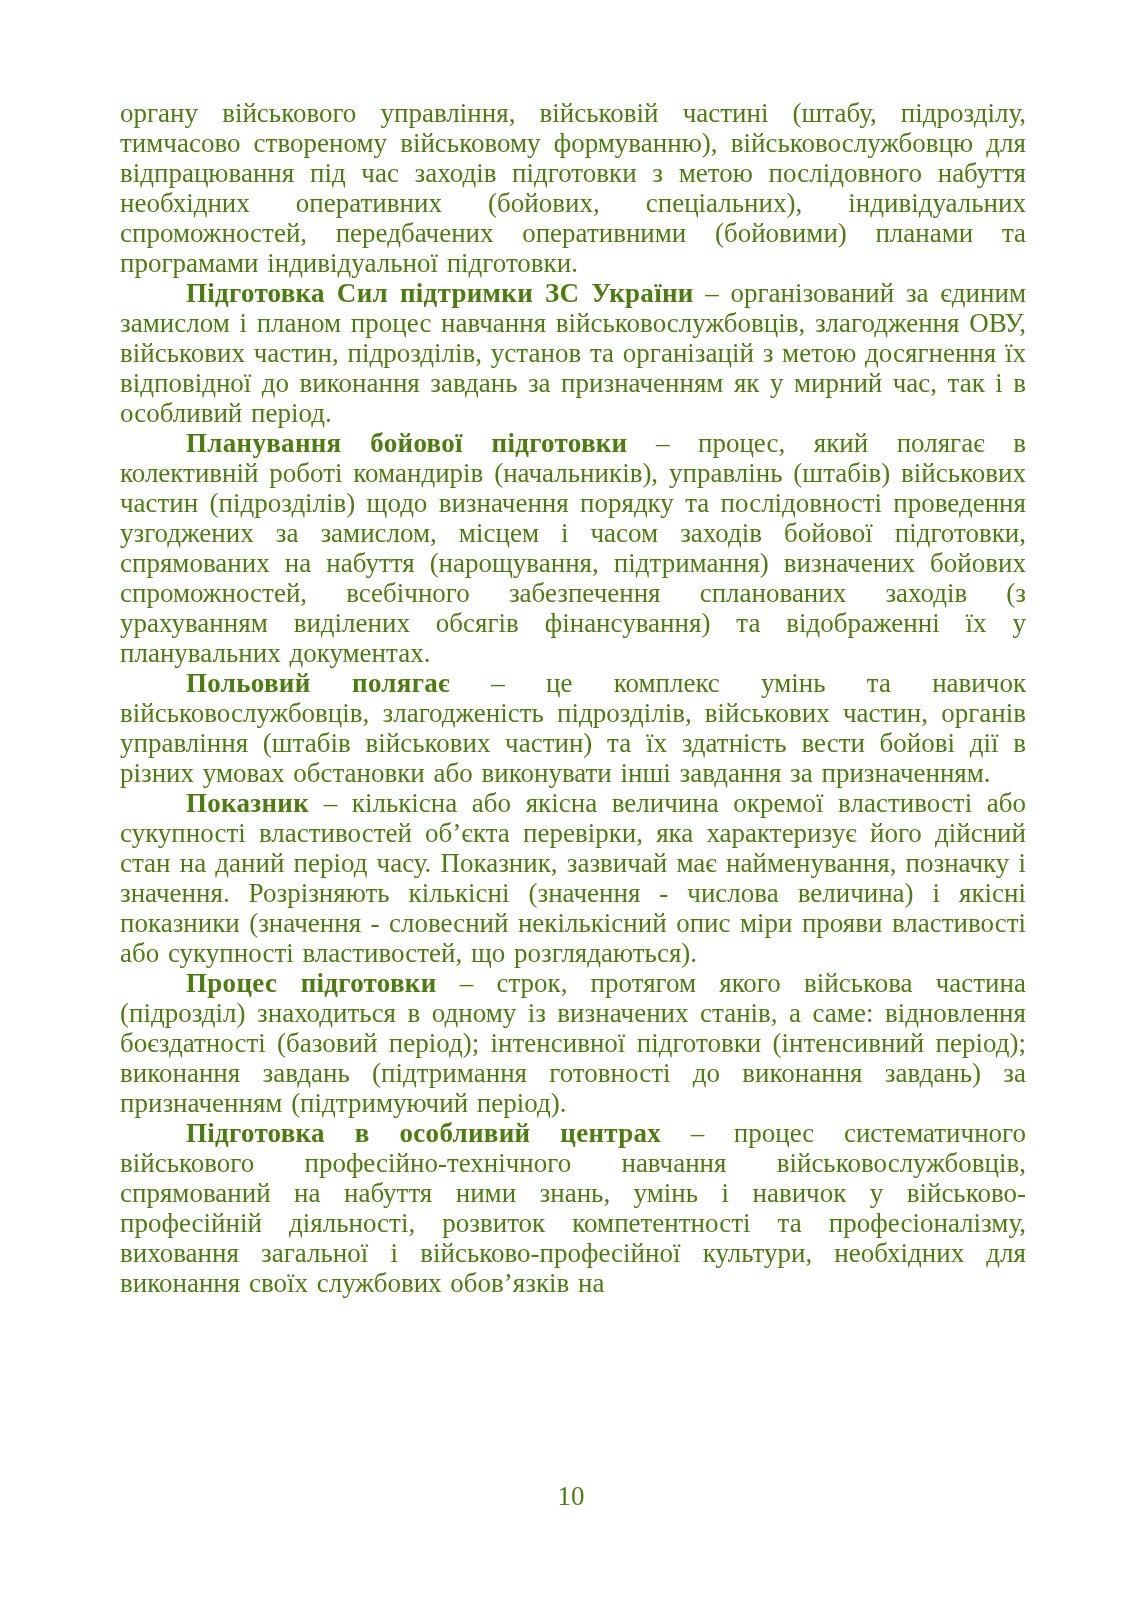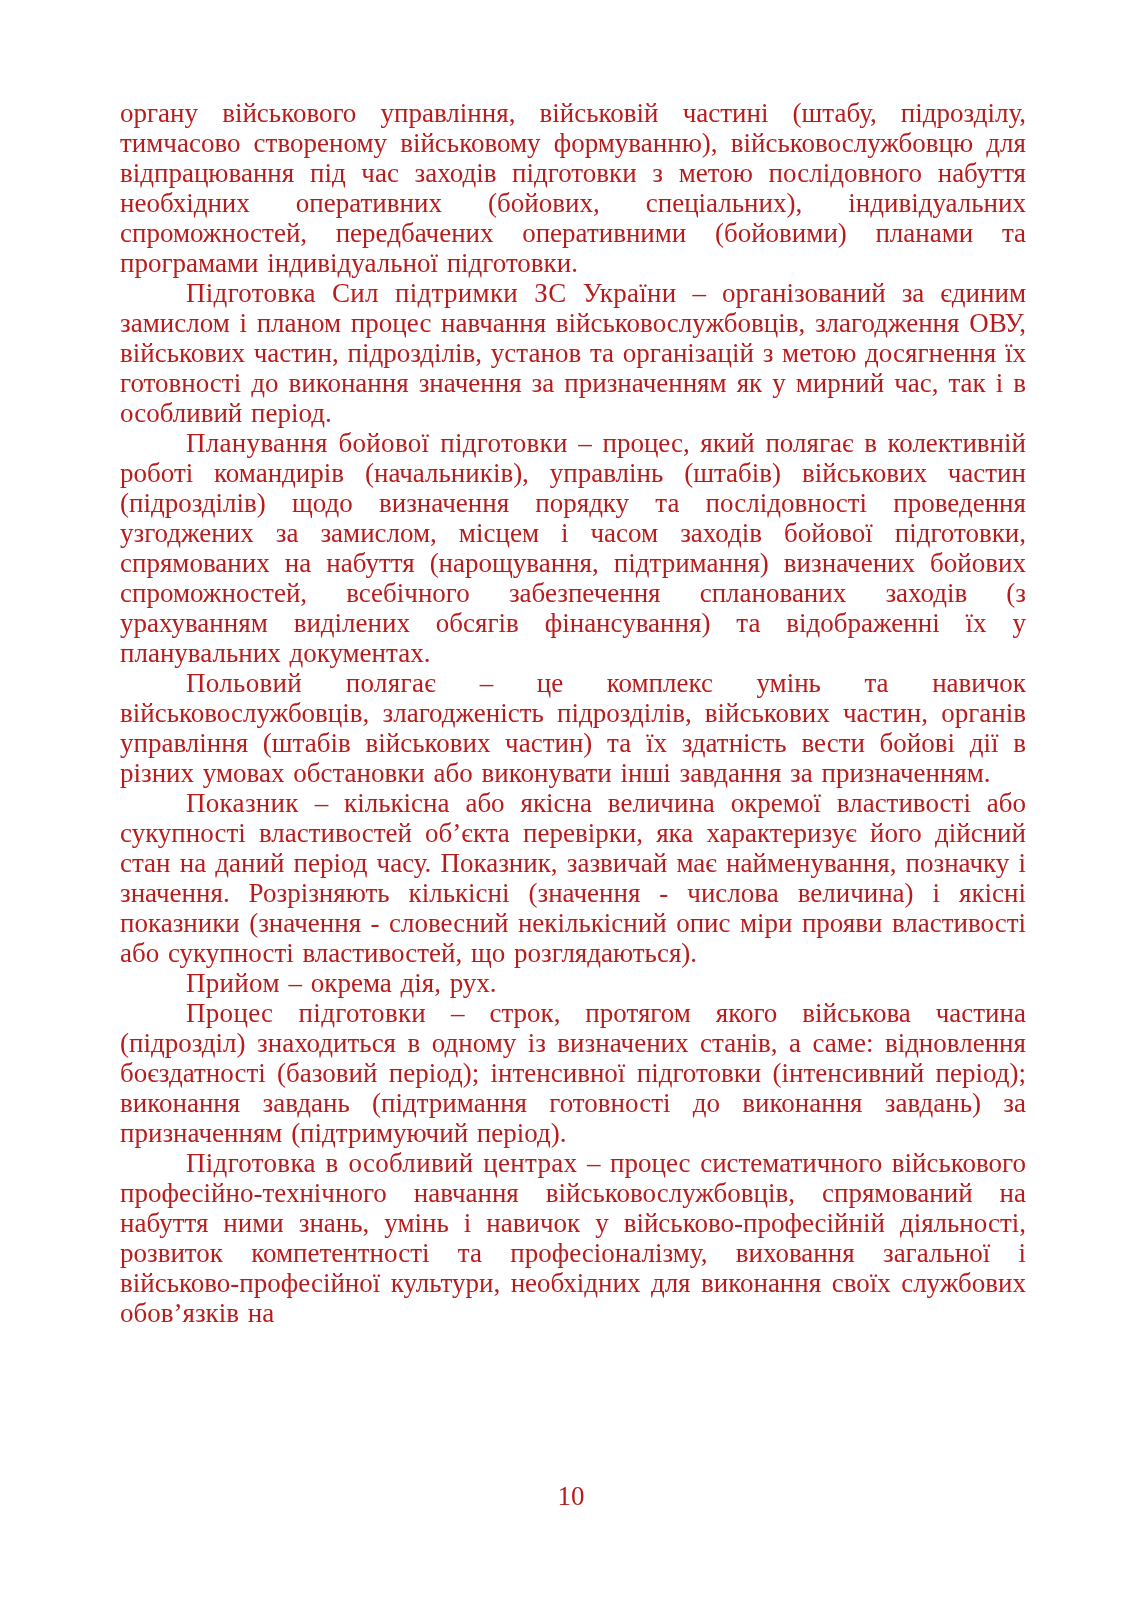--- a/index.html
+++ b/index.html
@@ -6,21 +6,21 @@
     margin: 0;
     padding: 0;
     background: #ffffff;
   }
   .page {
     position: relative;
     width: 1142px;
     height: 1615px;
     background: #ffffff;
     font-family: "Liberation Serif", "DejaVu Serif", serif;
-    color: #b91c1c;
+    color: #4d7c0f;
     overflow: hidden;
     box-sizing: border-box;
   }
   .content {
     position: absolute;
     top: 98px;
     left: 120px;
     width: 906px;
   }
   .content p {
@@ -28,21 +28,21 @@
     font-size: 27px;
     line-height: 30px;
     text-align: justify;
     text-indent: 66px;
     word-spacing: 2px;
   }
   .content p.no-indent {
     text-indent: 0;
   }
   .content p b {
-    font-weight: normal;
+    font-weight: bold;
     letter-spacing: 0.3px;
   }
   .page-number {
     position: absolute;
     bottom: 104px;
     left: 0;
     width: 100%;
     text-align: center;
     font-size: 27px;
     line-height: 30px;
@@ -50,30 +50,29 @@
   }
 </style>
 </head>
 <body>
 
 <div class="page">
   <div class="content">
 
     <p class="no-indent"><b></b><span>органу військового управління, військовій частині (штабу, підрозділу, тимчасово створеному військовому формуванню), військовослужбовцю для відпрацювання під час заходів підготовки з метою послідовного набуття необхідних оперативних (бойових, спеціальних), індивідуальних спроможностей, передбачених оперативними (бойовими) планами та програмами індивідуальної підготовки.</span></p>
 
-    <p><b>Підготовка Сил підтримки ЗС України</b><span> – організований за єдиним замислом і планом процес навчання військовослужбовців, злагодження ОВУ, військових частин, підрозділів, установ та організацій з метою досягнення їх готовності до виконання значення за призначенням як у мирний час, так і в особливий період.</span></p>
+    <p><b>Підготовка Сил підтримки ЗС України</b><span> – організований за єдиним замислом і планом процес навчання військовослужбовців, злагодження ОВУ, військових частин, підрозділів, установ та організацій з метою досягнення їх відповідної до виконання завдань за призначенням як у мирний час, так і в особливий період.</span></p>
 
     <p><b>Планування бойової підготовки</b><span> – процес, який полягає в колективній роботі командирів (начальників), управлінь (штабів) військових частин (підрозділів) щодо визначення порядку та послідовності проведення узгоджених за замислом, місцем і часом заходів бойової підготовки, спрямованих на набуття (нарощування, підтримання) визначених бойових спроможностей, всебічного забезпечення спланованих заходів (з урахуванням виділених обсягів фінансування) та відображенні їх у планувальних документах.</span></p>
 
     <p><b>Польовий полягає</b><span> – це комплекс умінь та навичок військовослужбовців, злагодженість підрозділів, військових частин, органів управління (штабів військових частин) та їх здатність вести бойові дії в різних умовах обстановки або виконувати інші завдання за призначенням.</span></p>
 
     <p><b>Показник</b><span> – кількісна або якісна величина окремої властивості або сукупності властивостей об’єкта перевірки, яка характеризує його дійсний стан на даний період часу. Показник, зазвичай має найменування, позначку і значення. Розрізняють кількісні (значення - числова величина) і якісні показники (значення - словесний некількісний опис міри прояви властивості або сукупності властивостей, що розглядаються).</span></p>
 
 
-    <p><b>Прийом</b><span> – окрема дія, рух.</span></p>
 
 
     <p><b>Процес підготовки</b><span> – строк, протягом якого військова частина (підрозділ) знаходиться в одному із визначених станів, а саме: відновлення боєздатності (базовий період); інтенсивної підготовки (інтенсивний період); виконання завдань (підтримання готовності до виконання завдань) за призначенням (підтримуючий період).</span></p>
 
     <p><b>Підготовка в особливий центрах</b><span> – процес систематичного військового професійно-технічного навчання військовослужбовців, спрямований на набуття ними знань, умінь і навичок у військово-професійній діяльності, розвиток компетентності та професіоналізму, виховання загальної і військово-професійної культури, необхідних для виконання своїх службових обов’язків на</span></p>
 
   </div>
 
   <div class="page-number">10</div>
 </div>

